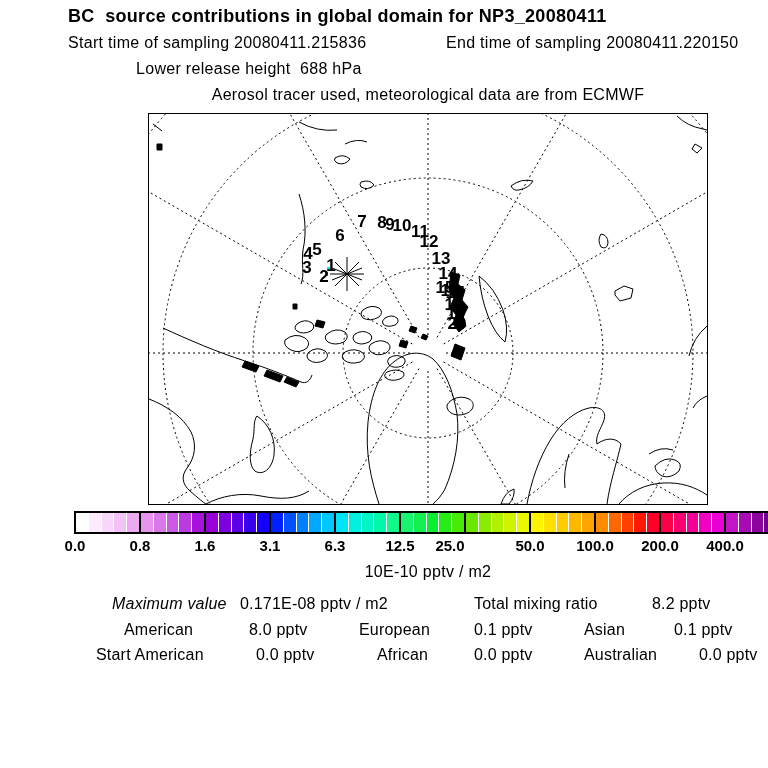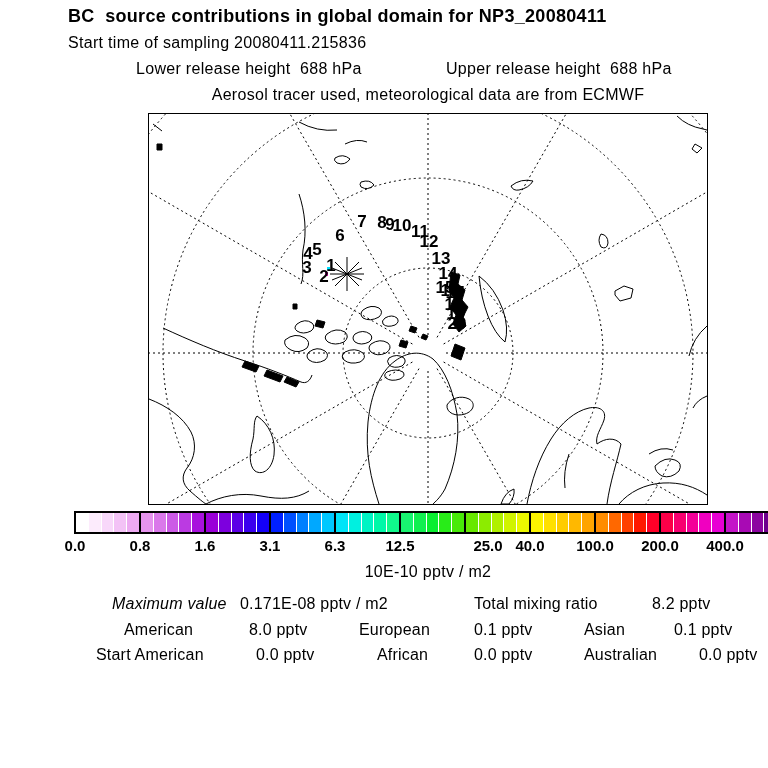--- a/index.html
+++ b/index.html
@@ -20,22 +20,22 @@
   .stat{position:absolute;font-size:16px;white-space:pre;letter-spacing:.2px;}
   svg text{font-family:"Liberation Sans",sans-serif;font-weight:bold;}
 </style>
 </head>
 <body>
 
 <div class="page">
 
   <div class="hline title" style="left:24px;top:6px;">BC  source contributions in global domain for NP3_20080411</div>
   <div class="hline h2" style="left:24px;top:34px;">Start time of sampling 20080411.215836</div>
+  <div class="hline h2" style="left:402px;top:34px;">End time of sampling 20080411.220150</div>
   <div class="hline h2" style="left:92px;top:60px;">Lower release height  688 hPa</div>
-  <div class="hline h2" style="left:402px;top:60px;">Upper release height  688 hPa</div>
   <div class="hline h2 centered" style="top:86px;">Aerosol tracer used, meteorological data are from ECMWF</div>
 
   <svg class="mapbox" width="558" height="390" viewBox="0 0 558 390">
 
     <g stroke="#000" fill="none" stroke-width="1" stroke-dasharray="2 3">
       <circle cx="279" cy="239" r="85"></circle>
       <circle cx="279" cy="239" r="175"></circle>
       <circle cx="279" cy="239" r="265"></circle>
       <circle cx="279" cy="239" r="355"></circle>
     </g>
@@ -239,22 +239,22 @@
         <div class="cb-cell" style="background: rgb(70, 0, 80);"></div>
       </div>
     </div>
   <div class="cbticks">
       <span style="left: 31px;">0.0</span>
       <span style="left: 96px; text-align: center;">0.8</span>
       <span style="left: 161px;">1.6</span>
       <span style="left: 226px;">3.1</span>
       <span style="left: 291px;">6.3</span>
       <span style="left: 356px;">12.5</span>
-      <span style="left: 444px;">25.0</span>
-      <span style="left: 486px;">40.0</span>
+      <span style="left: 406px;">25.0</span>
+      <span style="left: 486px;">50.0</span>
       <span style="left: 551px;">100.0</span>
       <span style="left: 616px;">200.0</span>
       <span style="left: 681px;">400.0</span>
       <span style="left: 746px; font-style: italic;">800.0</span>
     </div>
   <div class="hline h2 centered" style="top:563px;">10E-10 pptv / m2</div>
 
   <div class="stat" style="left:68px;top:595px;font-style:italic;">Maximum value</div>
   <div class="stat" style="left:196px;top:595px;">0.171E-08 pptv / m2</div>
   <div class="stat" style="left:430px;top:595px;">Total mixing ratio</div>

